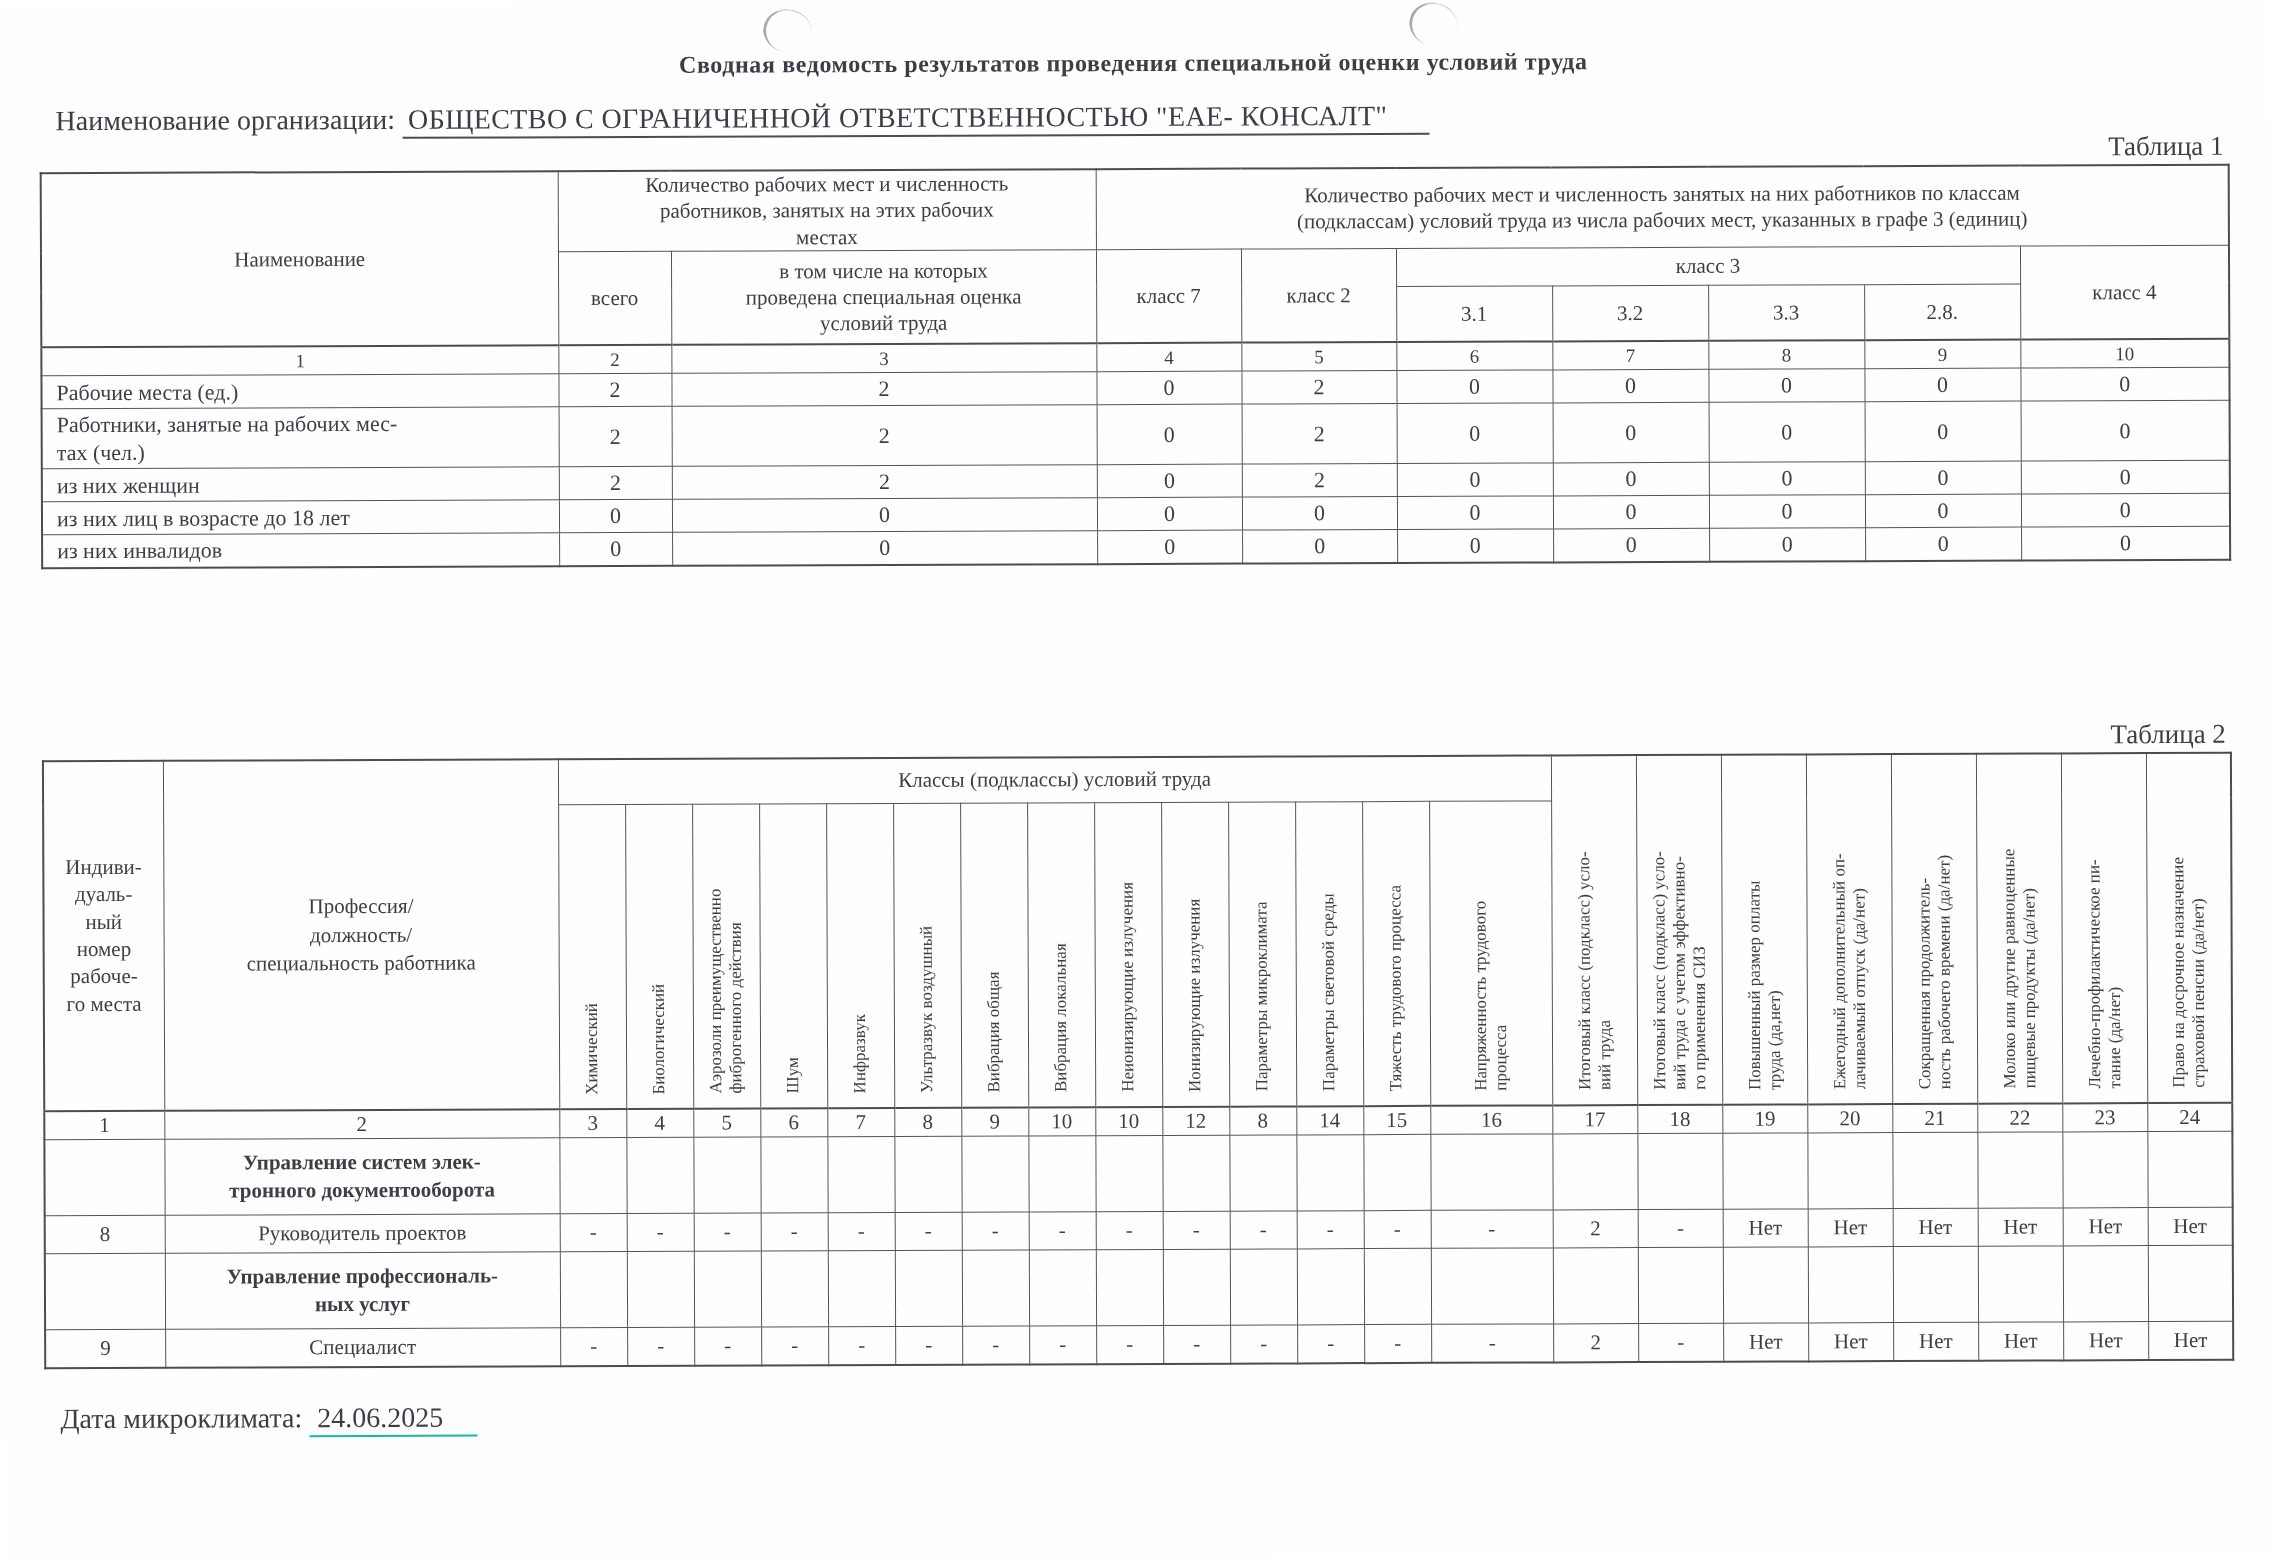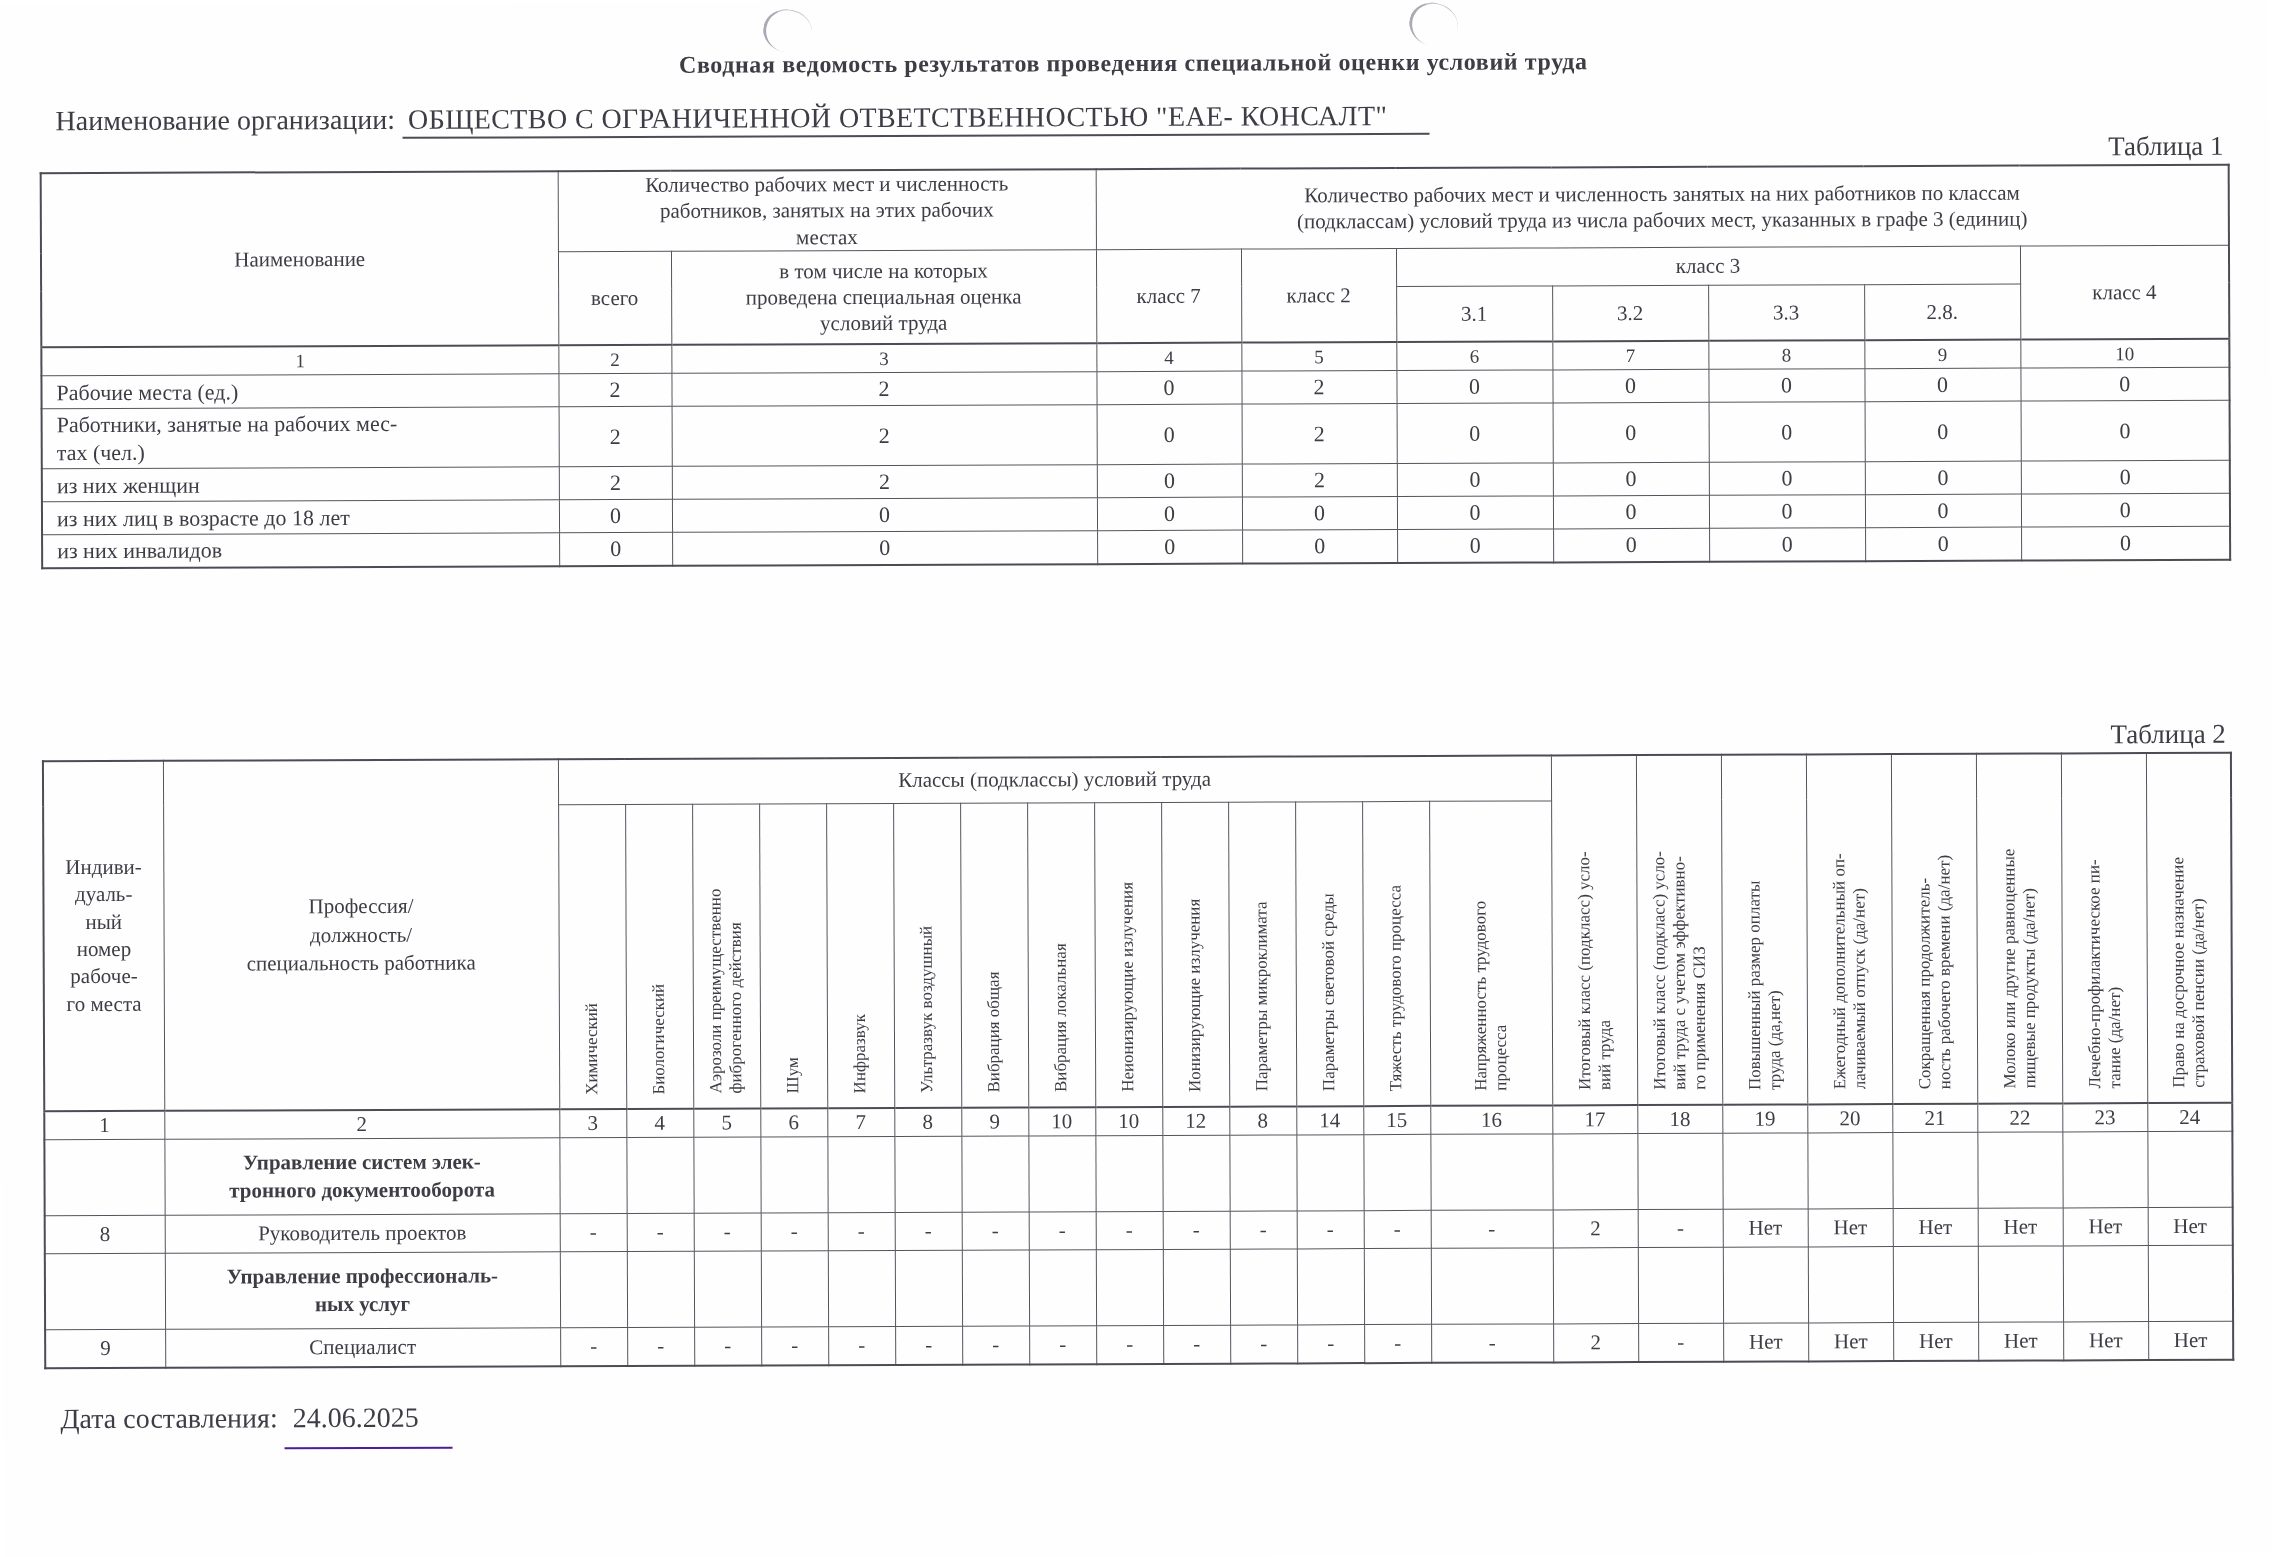--- a/index.html
+++ b/index.html
@@ -43,21 +43,21 @@
   .vt{display:inline-block;writing-mode:vertical-rl;transform:rotate(180deg);
       white-space:pre-line;line-height:1.18;font-size:17px;text-align:left;}
   .t2 .c1h{font-size:21px;line-height:1.3;}
   .t2 .c2h{font-size:21px;line-height:1.35;}
   .t2 td{font-size:21px;}
   .t2 tbody tr[data-name="section-row"]{height:76px;}
   .t2 tbody tr[data-name="data-row"]{height:38px;}
   .t2 tbody .seclabel{font-weight:bold;line-height:1.3;}
   
   .date-line{margin:34px 0 0 58px;font-size:28px;}
-  .date-value{border-bottom:2px solid #4c1d95;padding:0 34px 14px 8px;}
+  .date-value{border-bottom:2px solid #14b8a6;padding:0 34px 2px 8px;}
 </style>
 </head>
 <body>
 
 <div class="page" data-name="document-page">
   <div class="arc arc1" data-name="scan-artifact-left"></div>
   <div class="arc arc2" data-name="scan-artifact-right"></div>
 
   <div class="title" data-name="page-title">Сводная ведомость результатов проведения специальной оценки условий труда</div>
 
@@ -392,16 +392,16 @@
           <td class="val" data-name="table-cell">Нет</td>
           <td class="val" data-name="table-cell">Нет</td>
           <td class="val" data-name="table-cell">Нет</td>
           <td class="val" data-name="table-cell">Нет</td>
           <td class="val" data-name="table-cell">Нет</td>
         </tr>
       </tbody>
   </table>
 
   <div class="date-line" data-name="date-line">
-    <span data-name="date-label">Дата составления:</span>
+    <span data-name="date-label">Дата микроклимата:</span>
     <span class="date-value" data-name="date-value">24.06.2025</span>
   </div>
 </div>
 
 </body></html>

